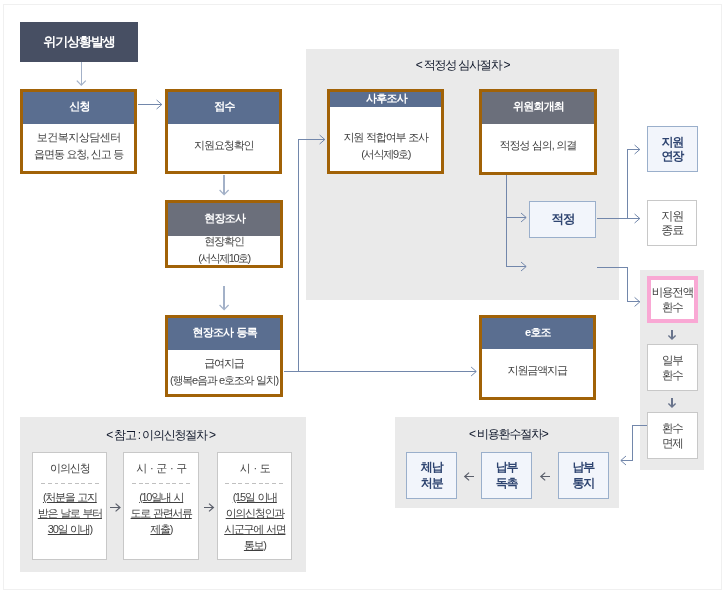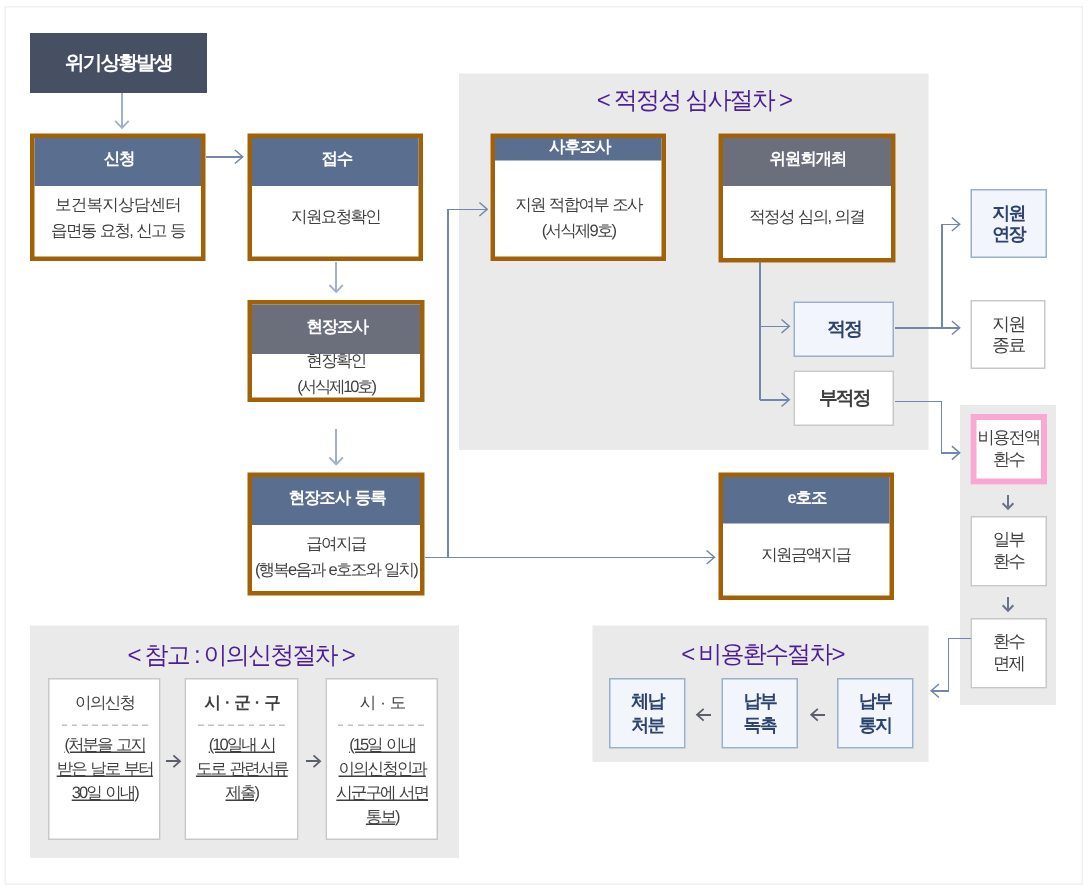--- a/index.html
+++ b/index.html
@@ -8,22 +8,22 @@
     width:727px; height:595px; overflow:hidden;
     font-family:"Liberation Sans", sans-serif;
   }
   #root { position:relative; width:727px; height:595px; background:#fff; }
   .abs { position:absolute; box-sizing:border-box; }
 
   .frame { left:3px; top:4px; width:719px; height:586px; border:1px solid #f0f0f0; }
 
   .panel { background:#eaeaea; }
   .panel-title {
-    text-align:center; color:#4c1d95;
-    font-size:16px; letter-spacing:-1.2px; white-space:nowrap;
+    text-align:center; color:#0f172a;
+    font-size:12px; letter-spacing:-1.2px; white-space:nowrap;
   }
 
   .card { background:#ffffff; border:3px solid #a16207; }
   .card > .hdr {
     position:absolute; left:0; right:0; top:0; line-height:1;
     color:#ffffff; font-weight:bold; text-align:center;
     display:flex; align-items:center; justify-content:center;
     letter-spacing:-0.8px; word-spacing:1px; white-space:nowrap; padding-left:1.5px; padding-bottom:2.5px; box-sizing:border-box;
   }
   .card > .bdy {
@@ -105,23 +105,20 @@
 </div>
 <div class="abs card" style="left:478.9px;top:88.9px;width:117.8px;height:85.7px;">
   <div class="hdr" style="height:32.2px;background:#6b6f7b;font-size:11px;">위원회개최</div>
   <div class="bdy" style="top:32.2px;font-size:11px;line-height:1.58;padding-bottom:5.0px;box-sizing:border-box;">
     <span>적정성 심의, 의결</span>
   </div>
 </div>
 <div class="abs box" style="left:529.4px;top:200.6px;width:67px;height:37.8px;background:#f2f5fb;border:1px solid #9aafcb;color:#2e4470;font-size:12.5px;line-height:1.4;letter-spacing:-1.2px;font-weight:bold;">
   <span>적정</span>
 </div>
-<div class="abs box" style="left:529.4px;top:247px;width:67px;height:37.2px;background:#ffffff;border:1px solid #c8c8c8;color:#3f3f3f;font-size:12.5px;line-height:1.4;letter-spacing:-1.2px;font-weight:bold;">
-  <span>부적정</span>
-</div>
 <div class="abs box" style="left:647px;top:126.4px;width:50.6px;height:45.8px;background:#f2f5fb;border:1px solid #9aafcb;color:#2e4470;font-size:12px;line-height:14.6px;letter-spacing:-1.2px;font-weight:bold;">
   <span>지원</span>
   <span>연장</span>
 </div>
 <div class="abs box" style="left:647px;top:200.4px;width:50.3px;height:45.5px;background:#ffffff;border:1px solid #c8c8c8;color:#3f3f3f;font-size:12px;line-height:14.6px;letter-spacing:-1.2px;">
   <span>지원</span>
   <span>종료</span>
 </div>
 <div class="abs box" style="left:646.7px;top:276.3px;width:51.3px;height:46.7px;background:#ffffff;border:4px solid #f9a8d4;color:#3f3f3f;font-size:11.5px;line-height:14.6px;letter-spacing:-1.2px;">
   <span>비용전액</span>
@@ -156,21 +153,21 @@
 <div class="abs acard" style="left:32.3px;top:452.4px;width:75.1px;height:108px;">
   <div class="ahdr" style="top:7.2px;">이의신청</div>
   <div class="asep" style="left:7.3px;right:7.3px;top:29.4px;"></div>
   <div class="abdy" style="top:35.2px;">
     <span>(처분을 고지</span>
     <span>받은 날로 부터</span>
     <span>30일 이내)</span>
   </div>
 </div>
 <div class="abs acard" style="left:123.3px;top:452.4px;width:75.8px;height:108px;">
-  <div class="ahdr" style="top:7.2px;font-weight:bold;">시 · 군 · 구</div>
+  <div class="ahdr" style="top:7.2px;">시 · 군 · 구</div>
   <div class="asep" style="left:7.3px;right:7.3px;top:29.4px;"></div>
   <div class="abdy" style="top:35.2px;">
     <span>(10일내 시</span>
     <span>도로 관련서류</span>
     <span>제출)</span>
   </div>
 </div>
 <div class="abs acard" style="left:217.2px;top:452.4px;width:75.2px;height:108px;">
   <div class="ahdr" style="top:7.2px;">시 · 도</div>
   <div class="asep" style="left:7.3px;right:7.3px;top:29.4px;"></div>

